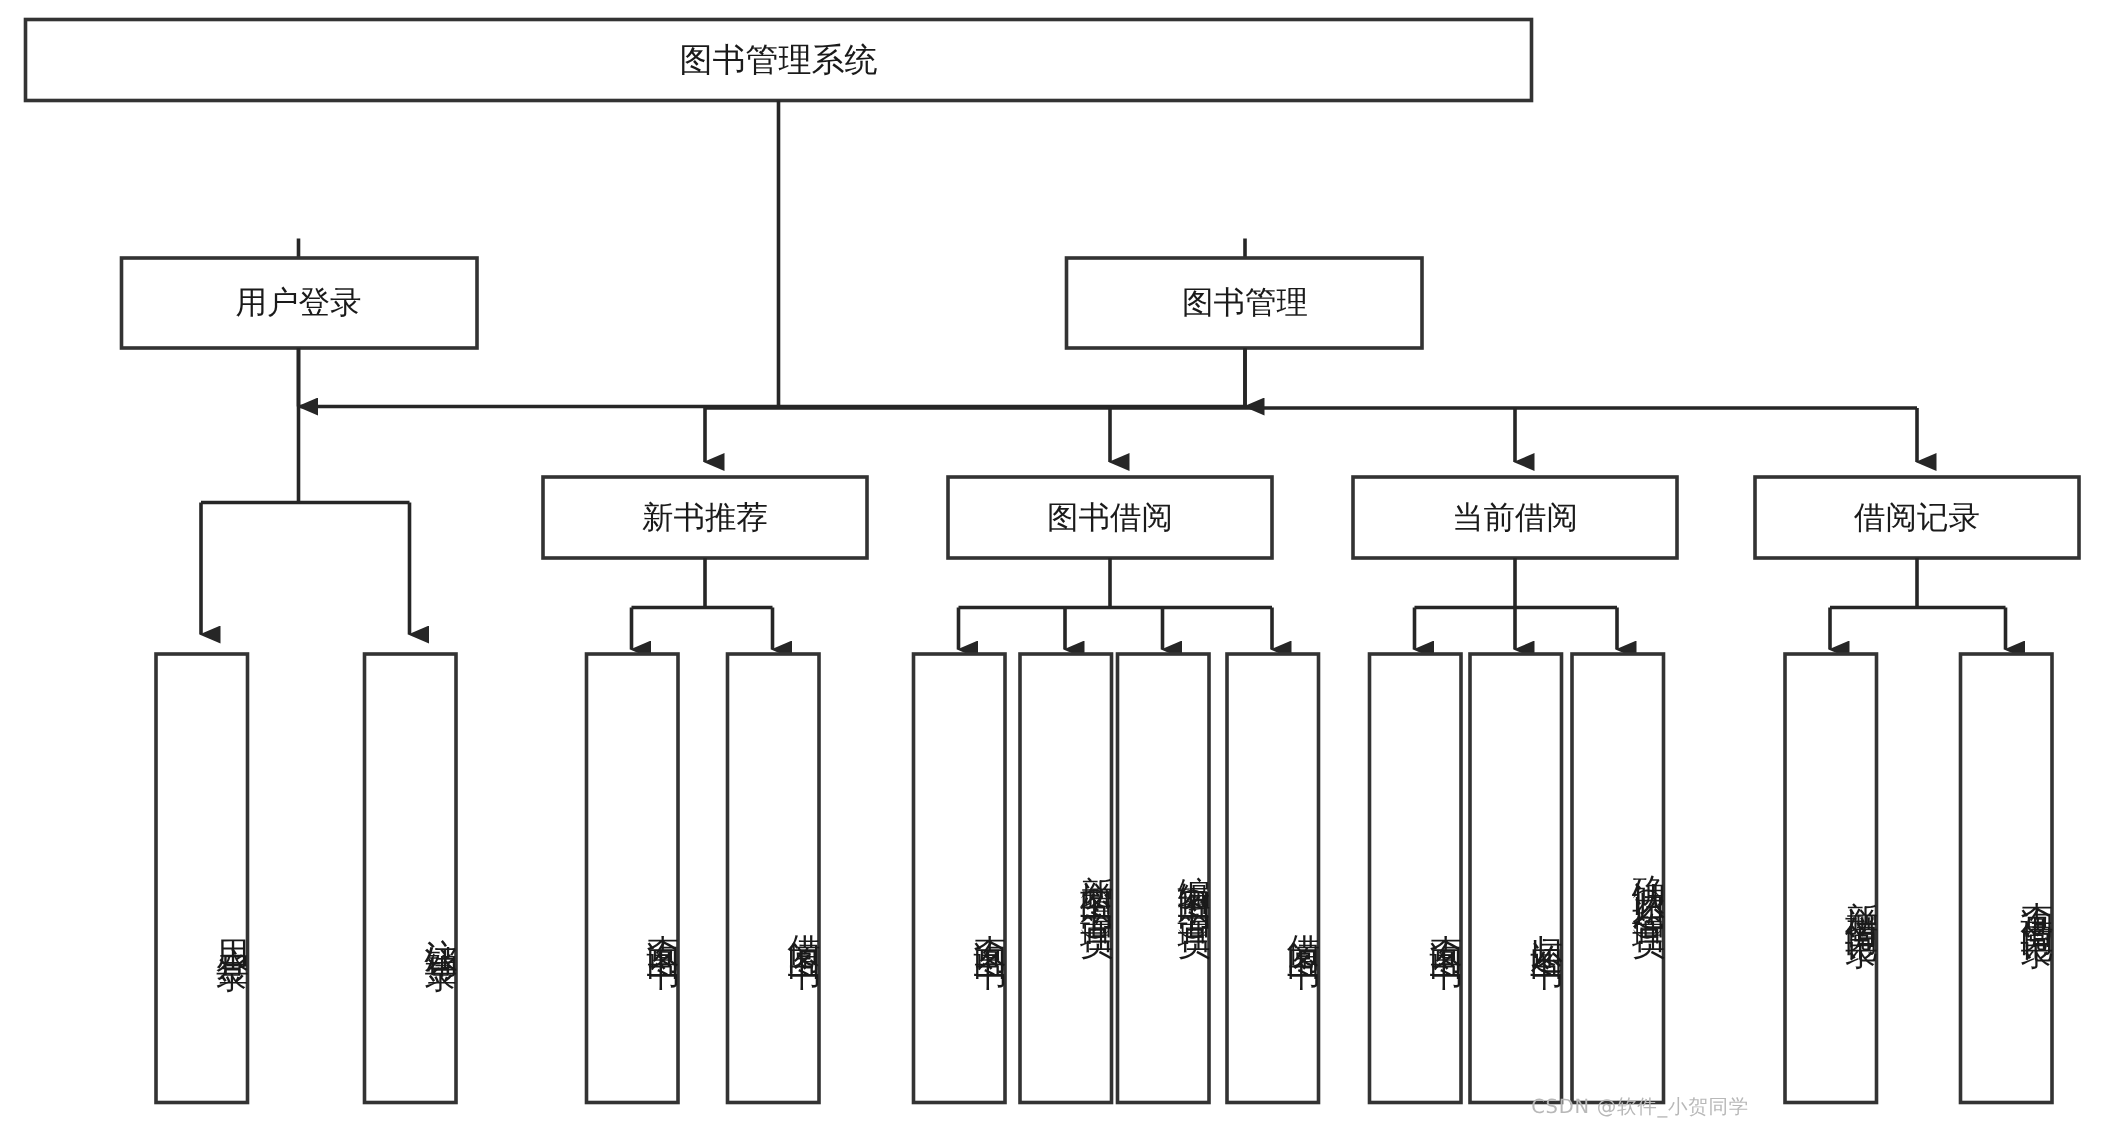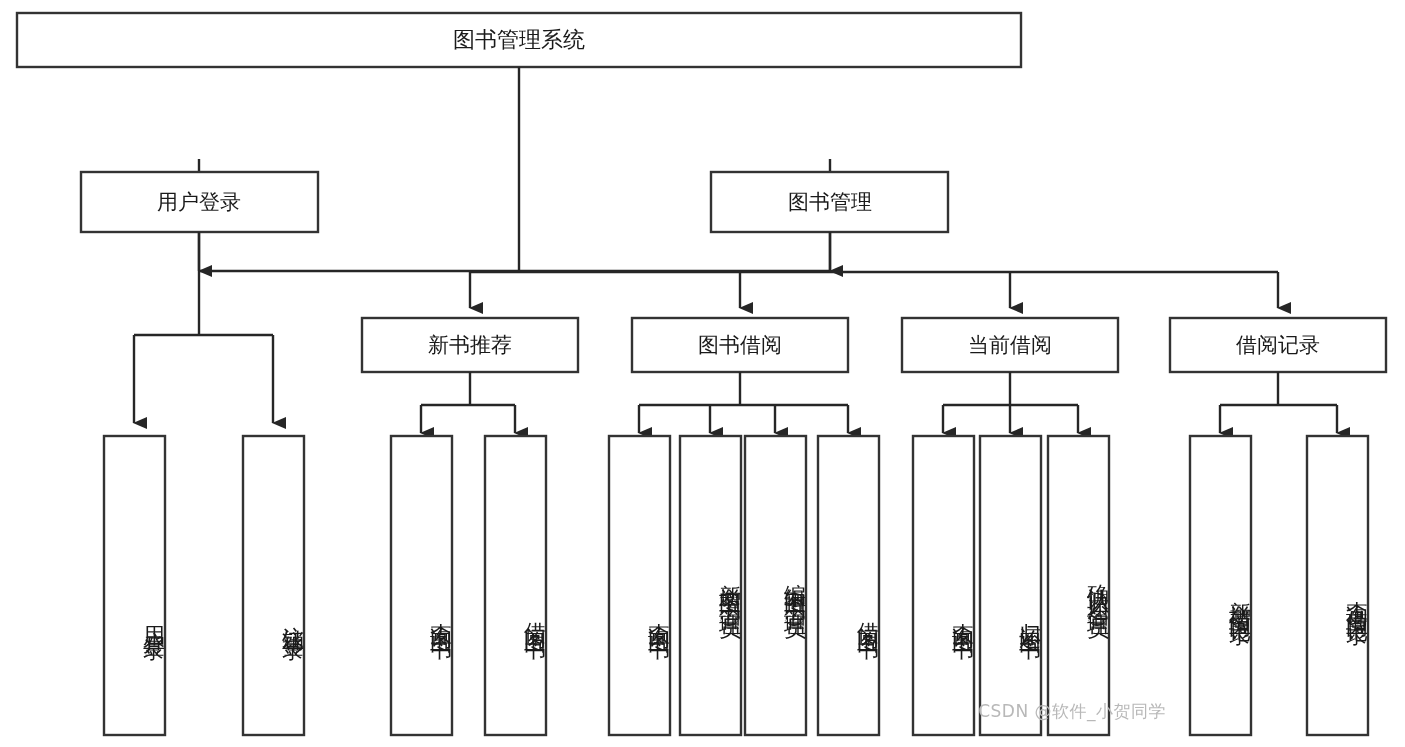--- a/index.html
+++ b/index.html
@@ -72,23 +72,23 @@
     color: #1a1a1a;
     white-space: nowrap;
     text-align: center;
     display: flex;
     align-items: flex-start;
     justify-content: center;
   }
   .watermark {
     position: absolute;
     right: 10px;
-    bottom: 24px;
-    font-family: "DejaVu Sans", "Liberation Sans", sans-serif;
-    font-size: 17px;
+    bottom: 0;
+    font-family: "DejaVu Sans", "Liberation Sans", sans-serif;
+    font-size: 13px;
     color: #b8b8b8;
     letter-spacing: 0.5px;
     white-space: nowrap;
     margin-top: 27px;
   }
 </style>
 </head>
 <body>
 
 <div id="diagram-root">

